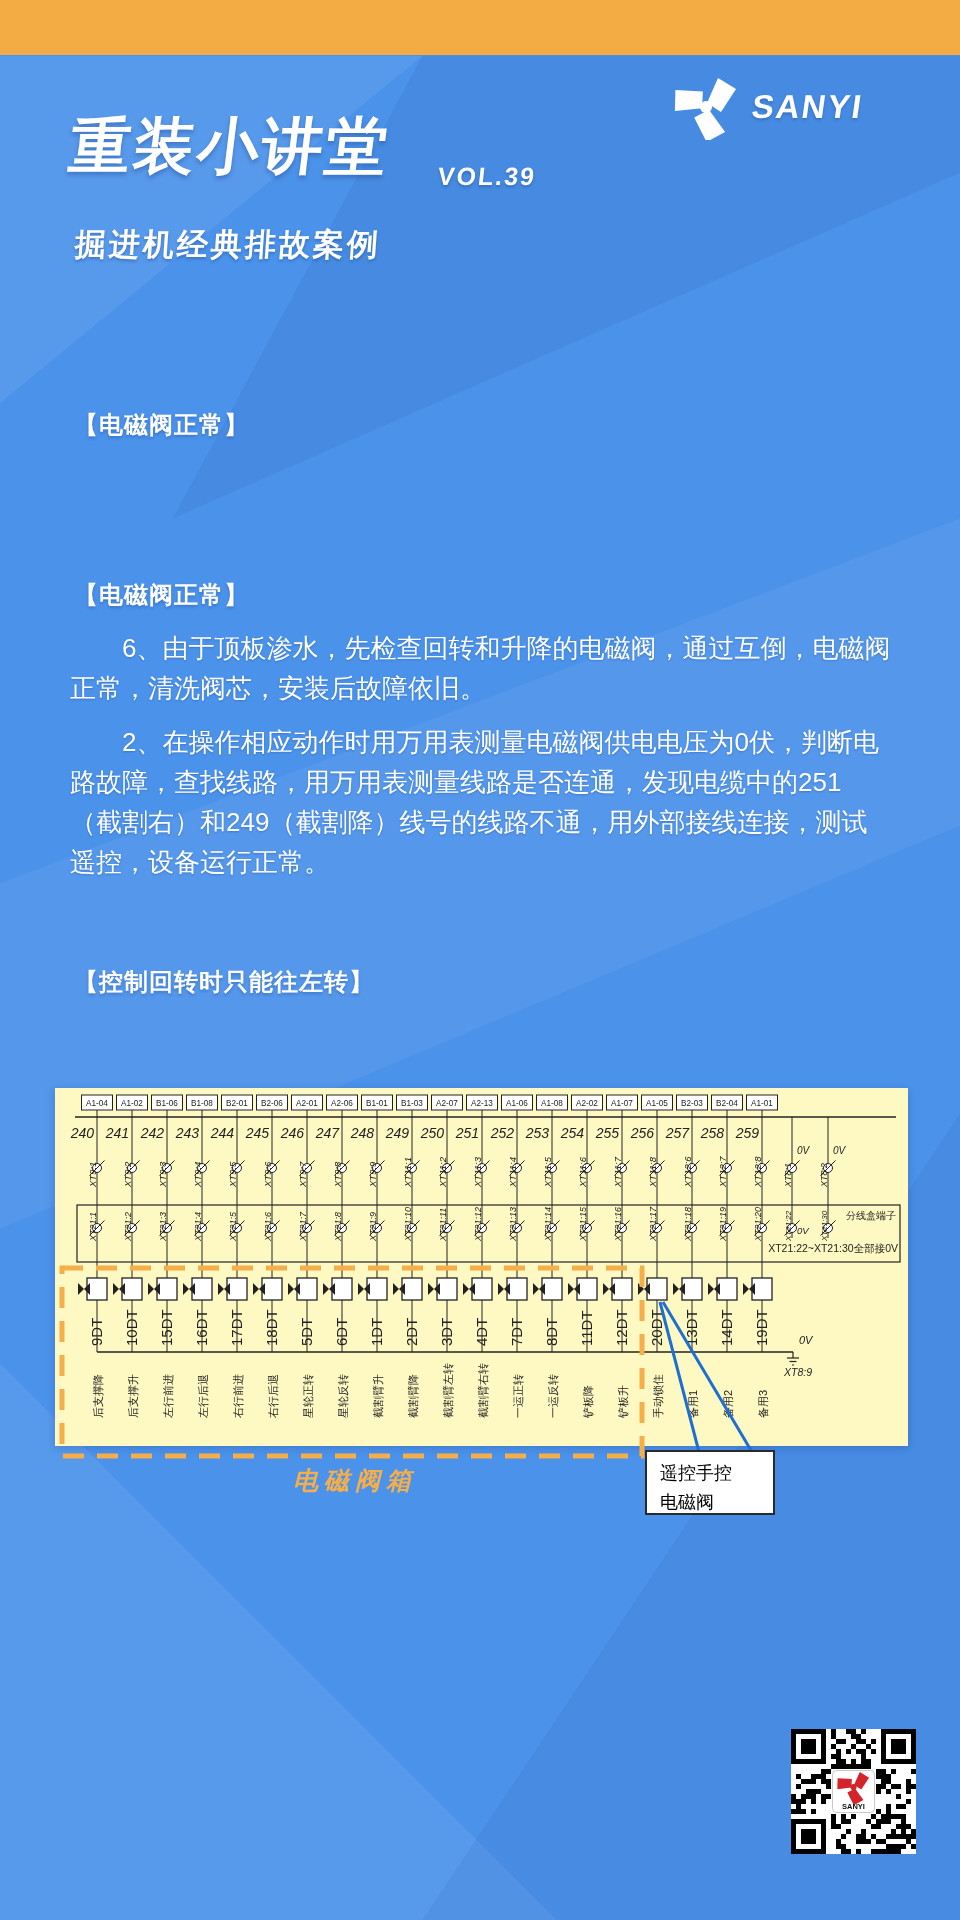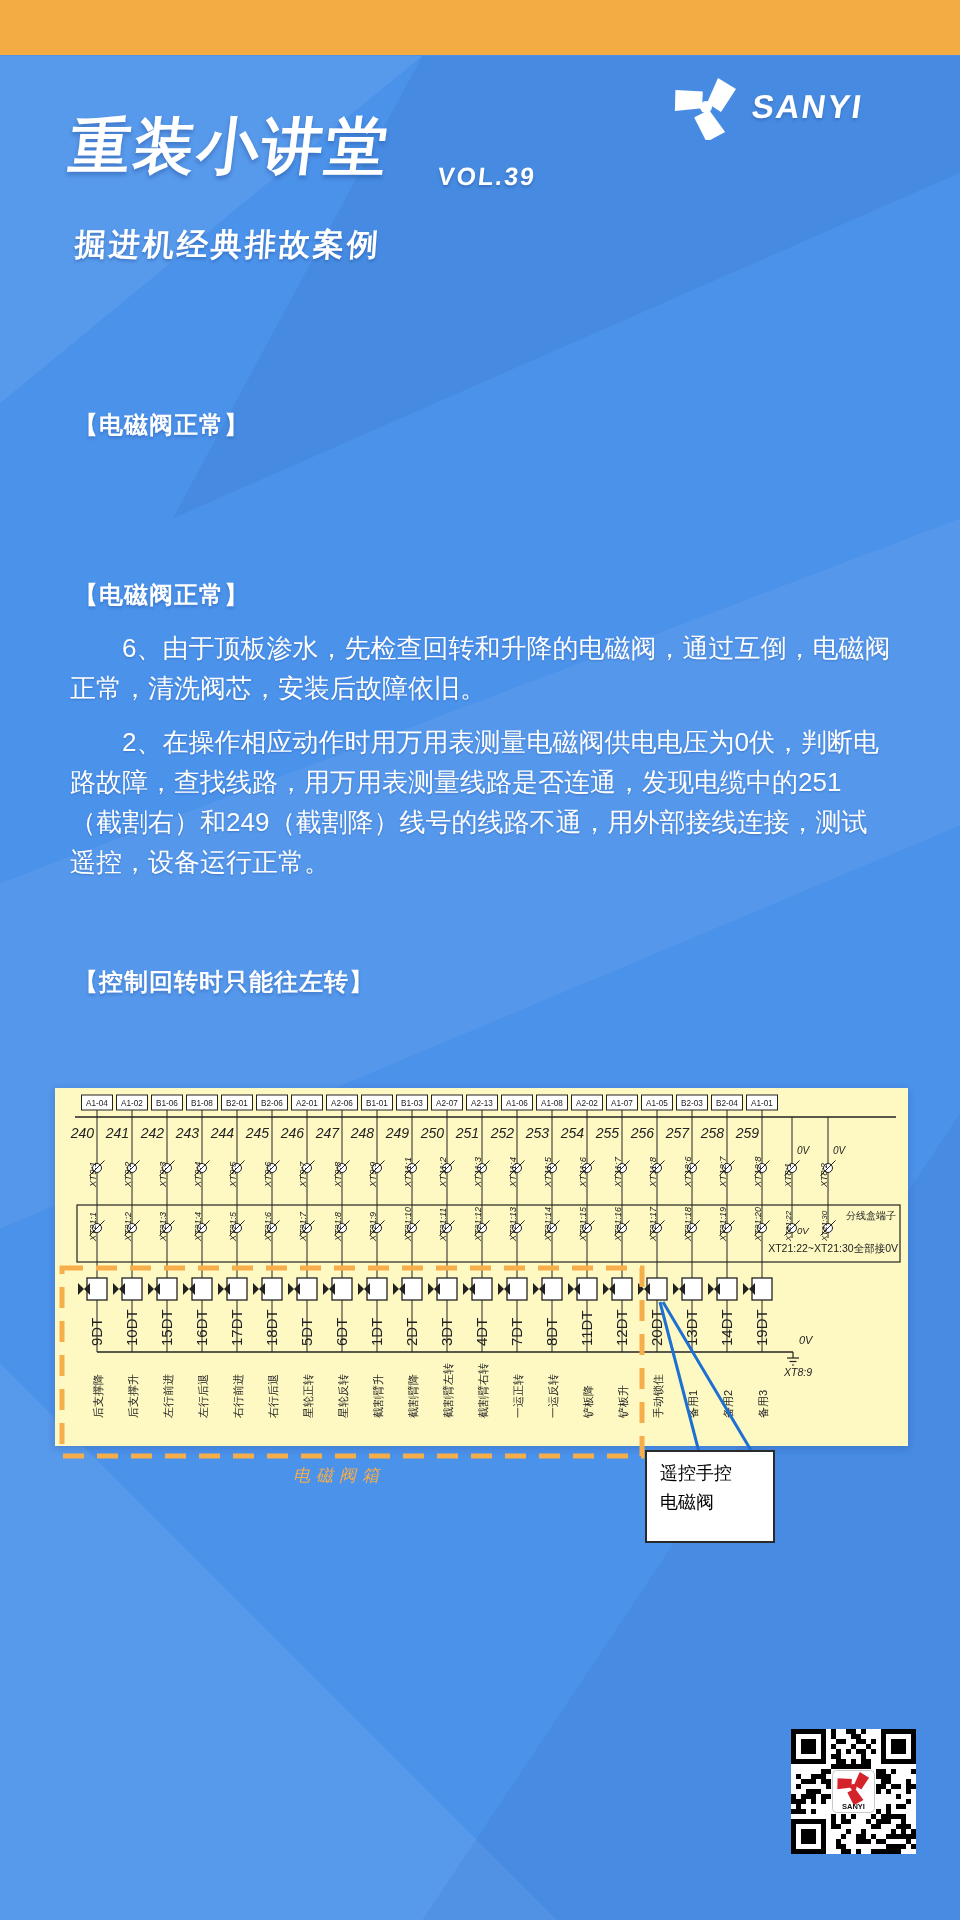--- a/index.html
+++ b/index.html
@@ -25,23 +25,23 @@
     text-shadow:0 2px 3px rgba(10,40,110,.25);}
   .sec.f{top:409px;} .sec.p{top:579px;} .sec.t{top:966px;}
   .body{position:absolute;left:70px;width:822px;margin:0;color:#fff;font-size:26px;line-height:40px;
     text-indent:2em;text-shadow:0 1px 2px rgba(10,40,110,.25);}
   .body.fb{top:456px;} .body.p1{top:628px;} .body.p2{top:722px;}
   .panel{position:absolute;left:55px;top:1088px;width:853px;height:358px;background:#fef9c3;
     box-shadow:0 2px 8px rgba(0,20,80,.18);}
   .panel svg{display:block;width:853px;height:358px;}
   .schem text{fill:var(--ink,#222);}
   .overlay{position:absolute;left:0;top:0;width:960px;height:1920px;pointer-events:none;}
-  .valve-label{position:absolute;left:293px;top:1464px;color:var(--dash-orange,#F6AE4A);font-size:17px;
-    font-weight:normal;font-style:italic;letter-spacing:6px;}
-  .callout{position:absolute;left:645px;top:1450px;width:130px;height:93px;background:#fff;
+  .valve-label{position:absolute;left:293px;top:1464px;color:var(--dash-orange,#F6AE4A);font-size:25px;
+    font-weight:bold;font-style:italic;letter-spacing:6px;}
+  .callout{position:absolute;left:645px;top:1450px;width:130px;height:65px;background:#fff;
     border:2px solid #2a2a2a;box-sizing:border-box;padding:7px 0 0 13px;color:#000;}
   .callout div{font-size:18px;line-height:29px;}
   .qr{position:absolute;left:791px;top:1729px;width:125px;height:125px;}
   .qr-caption{position:absolute;left:782px;top:1924px;width:146px;text-align:center;color:#fff;
     font-size:12px;font-weight:bold;letter-spacing:-0.3px;text-shadow:0 1px 2px rgba(10,40,110,.3);}
 </style>
 </head>
 <body>
 
 <div class="poster">

